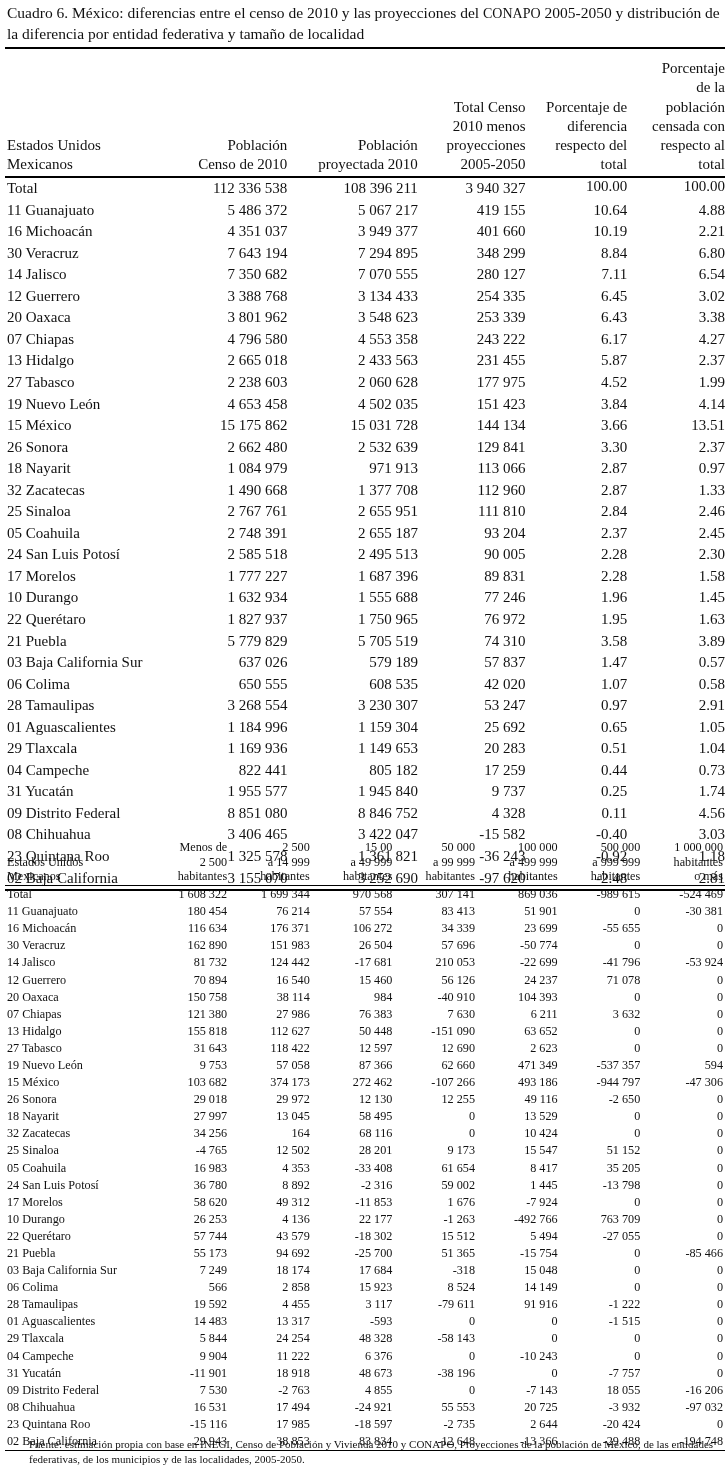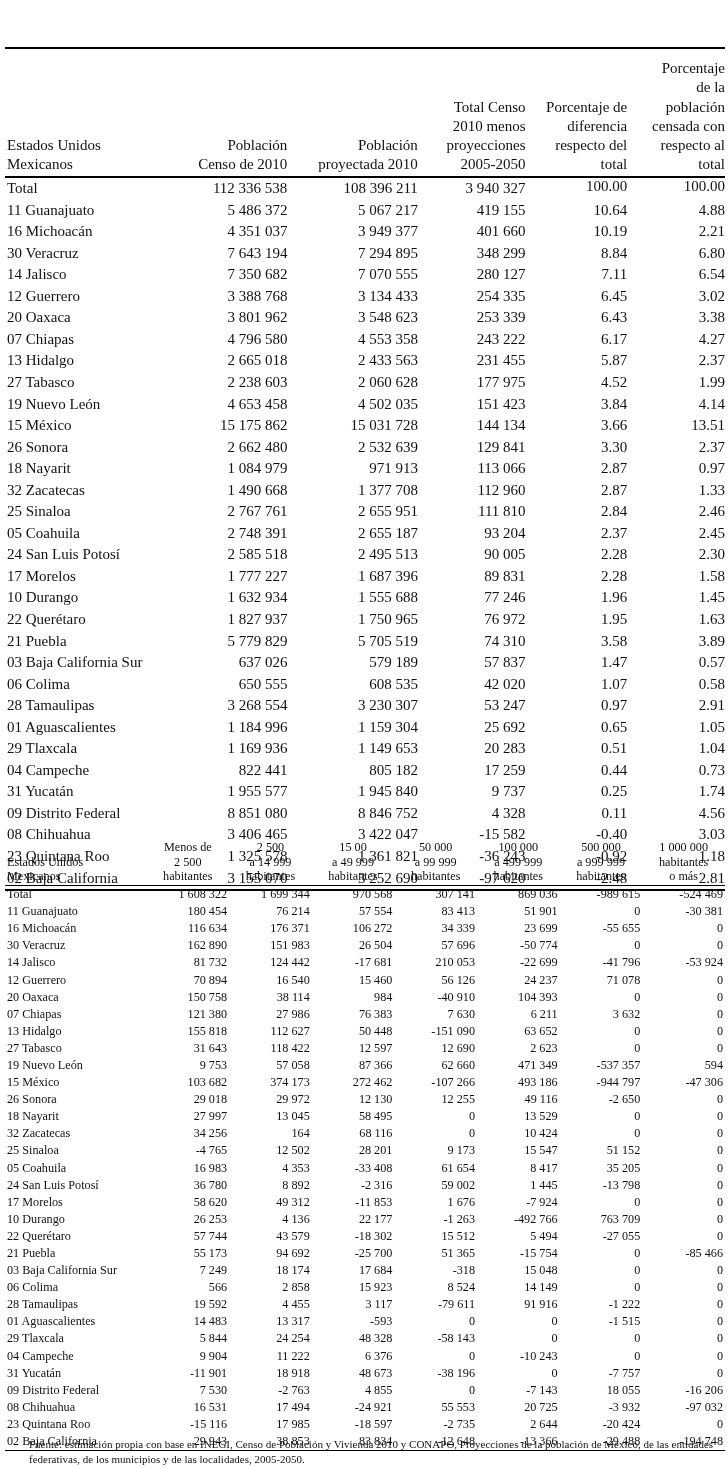--- a/index.html
+++ b/index.html
@@ -18,30 +18,31 @@
   .t1 .c0 { width: 180px; } .t1 .c1 { width: 101px; } .t1 .c2 { width: 131px; } .t1 .c3 { width: 108px; }
   .t1 .c4 { width: 102px; font-family: Liberation Serif, serif; } .t1 .c5 { width: 98px; }
   .t1 tr.total td.pct { vertical-align: top; line-height: 16px; }
   .t2 { top: 840px; font-size: 12.2px; }
   .t2 thead th { text-align: right; vertical-align: bottom; line-height: 14.5px; border-bottom: 1.5px solid #000; padding-bottom: 1px; }
   .t2 thead th.first { text-align: left; padding-left: 2px; }
   .t2 tbody td { height: 17.1px; line-height: 16px; text-align: right; white-space: nowrap; }
   .t2 tbody td.first { text-align: left; padding-left: 2px; }
   .t2 tbody tr.last td { border-bottom: 1.5px solid #000; }
   .t2 .c0 { width: 143px; }
-  .t2 .cn { width: 80px; text-align: center; }
+  .t2 .cn { width: 80px; }
   .t2 .num { padding-right: 4px; }
   .t2 .lastcol { padding-right: 2px; }
   .foot { position: absolute; left: 7px; top: 1437px; width: 715px; font-size: 11px; line-height: 14.5px; margin-left: 22px; }
   .foot .sc { font-variant: small-caps; }
 </style>
 </head>
 <body>
 
 <div class="page">
+  <div class="title"><span>Cuadro 6. México: diferencias entre el censo de 2010 y las proyecciones del </span><span class="sc">CONAPO</span><span> 2005-2050 y distribución de la diferencia por entidad federativa y tamaño de localidad</span></div>
 
   <table class="t1">
     <thead>
       <tr id="t1-head">
           <th class="first c0"><span>Estados Unidos</span><br><span>Mexicanos</span></th>
           <th class="c1"><span>Población</span><br><span>Censo de 2010</span></th>
           <th class="c2"><span>Población</span><br><span>proyectada 2010</span></th>
           <th class="c3"><span>Total Censo</span><br><span>2010 menos</span><br><span>proyecciones</span><br><span>2005-2050</span></th>
           <th class="c4"><span>Porcentaje de</span><br><span>diferencia</span><br><span>respecto del</span><br><span>total</span></th>
           <th class="c5"><span>Porcentaje</span><br><span>de la</span><br><span>población</span><br><span>censada con</span><br><span>respecto al</span><br><span>total</span></th>

